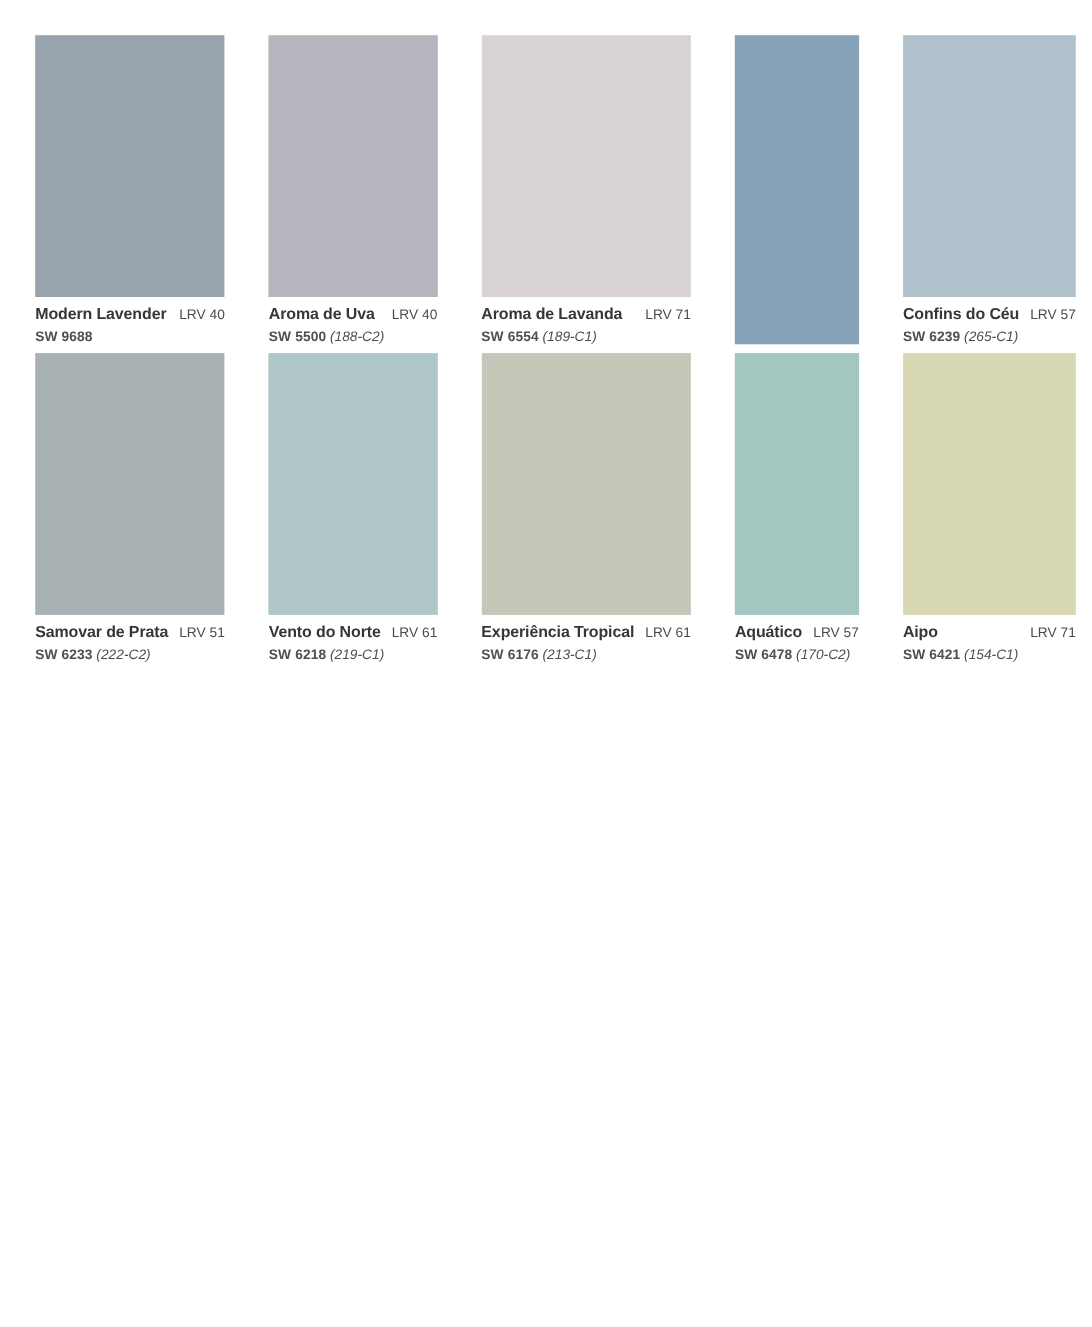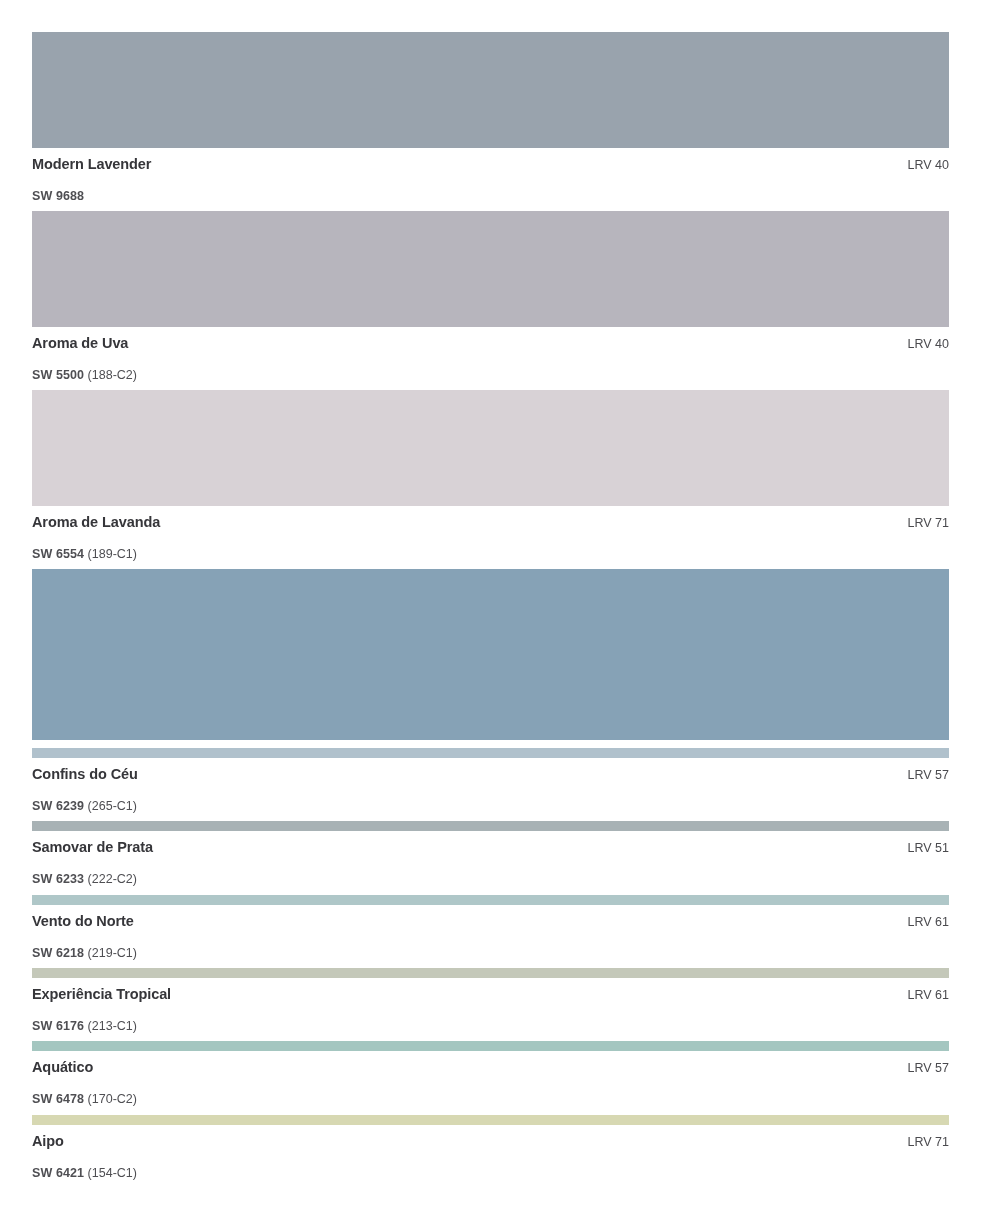--- a/index.html
+++ b/index.html
@@ -16,21 +16,21 @@
   }
   .sheet {
     box-sizing: border-box;
     width: 993px;
     height: 1206px;
     padding: 32px 44px 18px 32px;
     background: #ffffff;
   }
   .grid {
     display: grid;
-    grid-template-columns: repeat(1, 1fr);
+    grid-template-columns: repeat(5, 1fr);
     grid-template-rows: repeat(4, 1fr);
     column-gap: 40px;
     row-gap: 0px;
     width: 100%;
     height: 100%;
   }
   .card {
     display: flex;
     flex-direction: column;
     padding-bottom: 8px;
@@ -57,31 +57,32 @@
     white-space: nowrap;
   }
   .lrv {
     font-size: 12.5px;
     font-weight: normal;
     color: #4a4a4e;
     white-space: nowrap;
     padding-left: 10px;
   }
   .meta-bottom {
-    margin-top: 16px;
+    margin-top: 4px;
     font-size: 12.5px;
     color: #4f4f53;
     line-height: 1.15;
     white-space: nowrap;
   }
   .code {
     font-weight: 600;
     letter-spacing: 0.1px;
   }
   .alt {
+    font-style: italic;
     letter-spacing: 0px;
   }
   .alt:empty {
     display: none;
   }
 </style>
 </head>
 <body style="background: rgb(255, 255, 255);">
 
 <div class="sheet">

